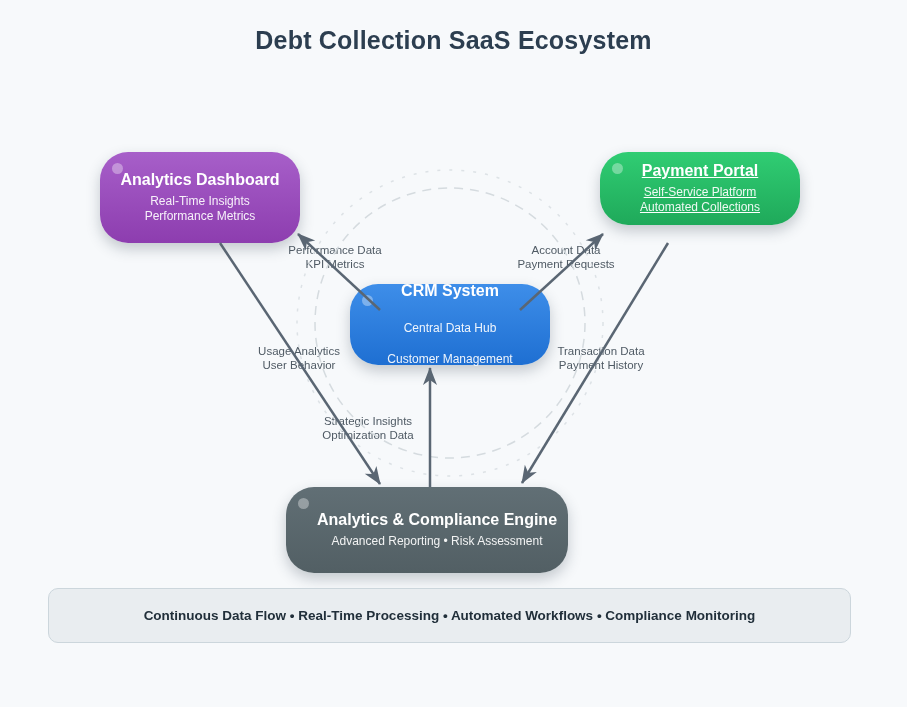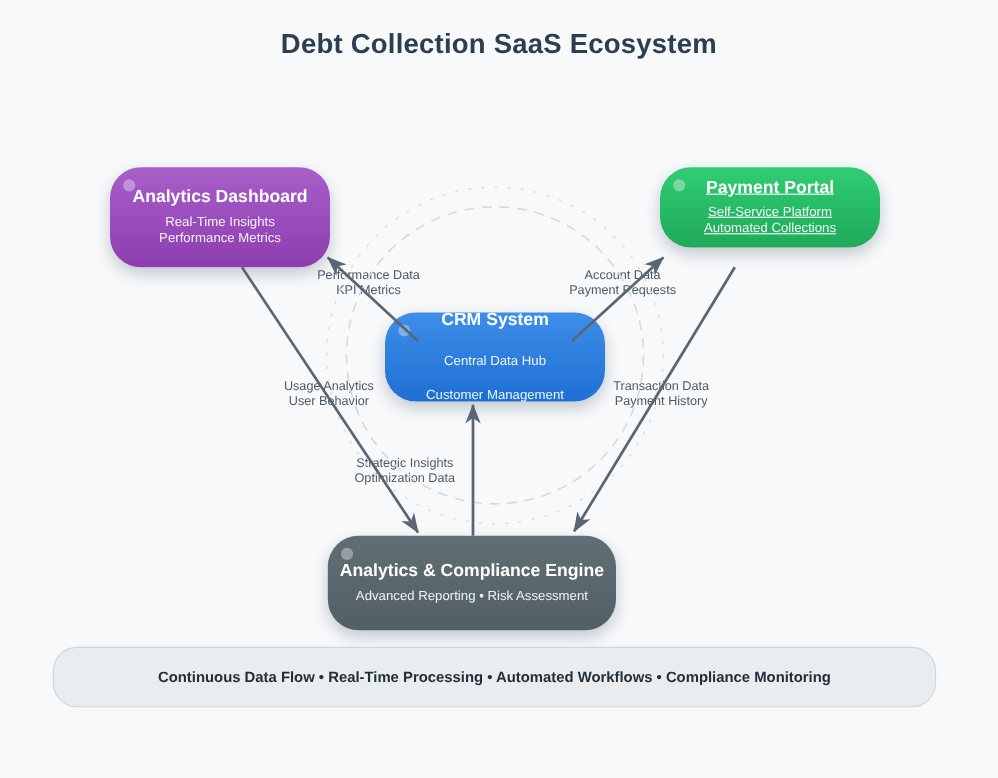--- a/index.html
+++ b/index.html
@@ -33,34 +33,34 @@
     background:rgba(255,255,255,.35);
   }
   .node-title{font-size:16px;font-weight:700;margin-bottom:5px;}
   .node-sub{font-size:12px;line-height:1.25;color:rgba(255,255,255,.92);}
   .node-analytics{left:100px;top:152px;width:200px;height:91px;
     background:linear-gradient(180deg,#a75fc9 0%,#8d3daf 100%);}
   .node-portal{left:600px;top:152px;width:200px;height:73px;
     background:linear-gradient(180deg,#30cd73 0%,#1fa95a 100%);text-decoration:underline;}
   .node-crm{left:350px;top:284px;width:200px;height:81px;
     background:linear-gradient(180deg,#3e8ee9 0%,#1e6fd2 100%);gap:16px;}
-  .node-engine{left:298px;top:487px;width:262px;height:86px;
-    background:linear-gradient(180deg,#616f75 0%,#525f64 100%);}
+  .node-engine{left:286px;top:487px;width:262px;height:86px;
+    background:linear-gradient(180deg,#616f75 0%,#525f64 100%);padding-left:20px;}
   .edge-label{
     position:absolute;transform:translate(-50%,-50%);
     text-align:center;font-size:11.5px;line-height:1.18;color:#4f5a64;
     white-space:nowrap;
   }
   .connector-layer{
     position:absolute;left:0;top:0;width:907px;height:707px;
     pointer-events:none;
   }
   .footer-banner{
     position:absolute;left:48px;top:588px;width:803px;height:55px;
-    background:#e9edf0;border:1px solid #ccd6dc;border-radius:22px;
+    background:#e9edf0;border:1px solid #ccd6dc;border-radius:10px;
     display:flex;flex-direction:column;justify-content:center;align-items:center;
     gap:4px;box-sizing:border-box;
   }
   .footer-title{font-size:13.5px;font-weight:700;color:#212f3a;}
   .footer-subtitle{font-size:11.5px;color:#6a757e;}
 </style>
 </head>
 <body>
 
 <div class="canvas">

